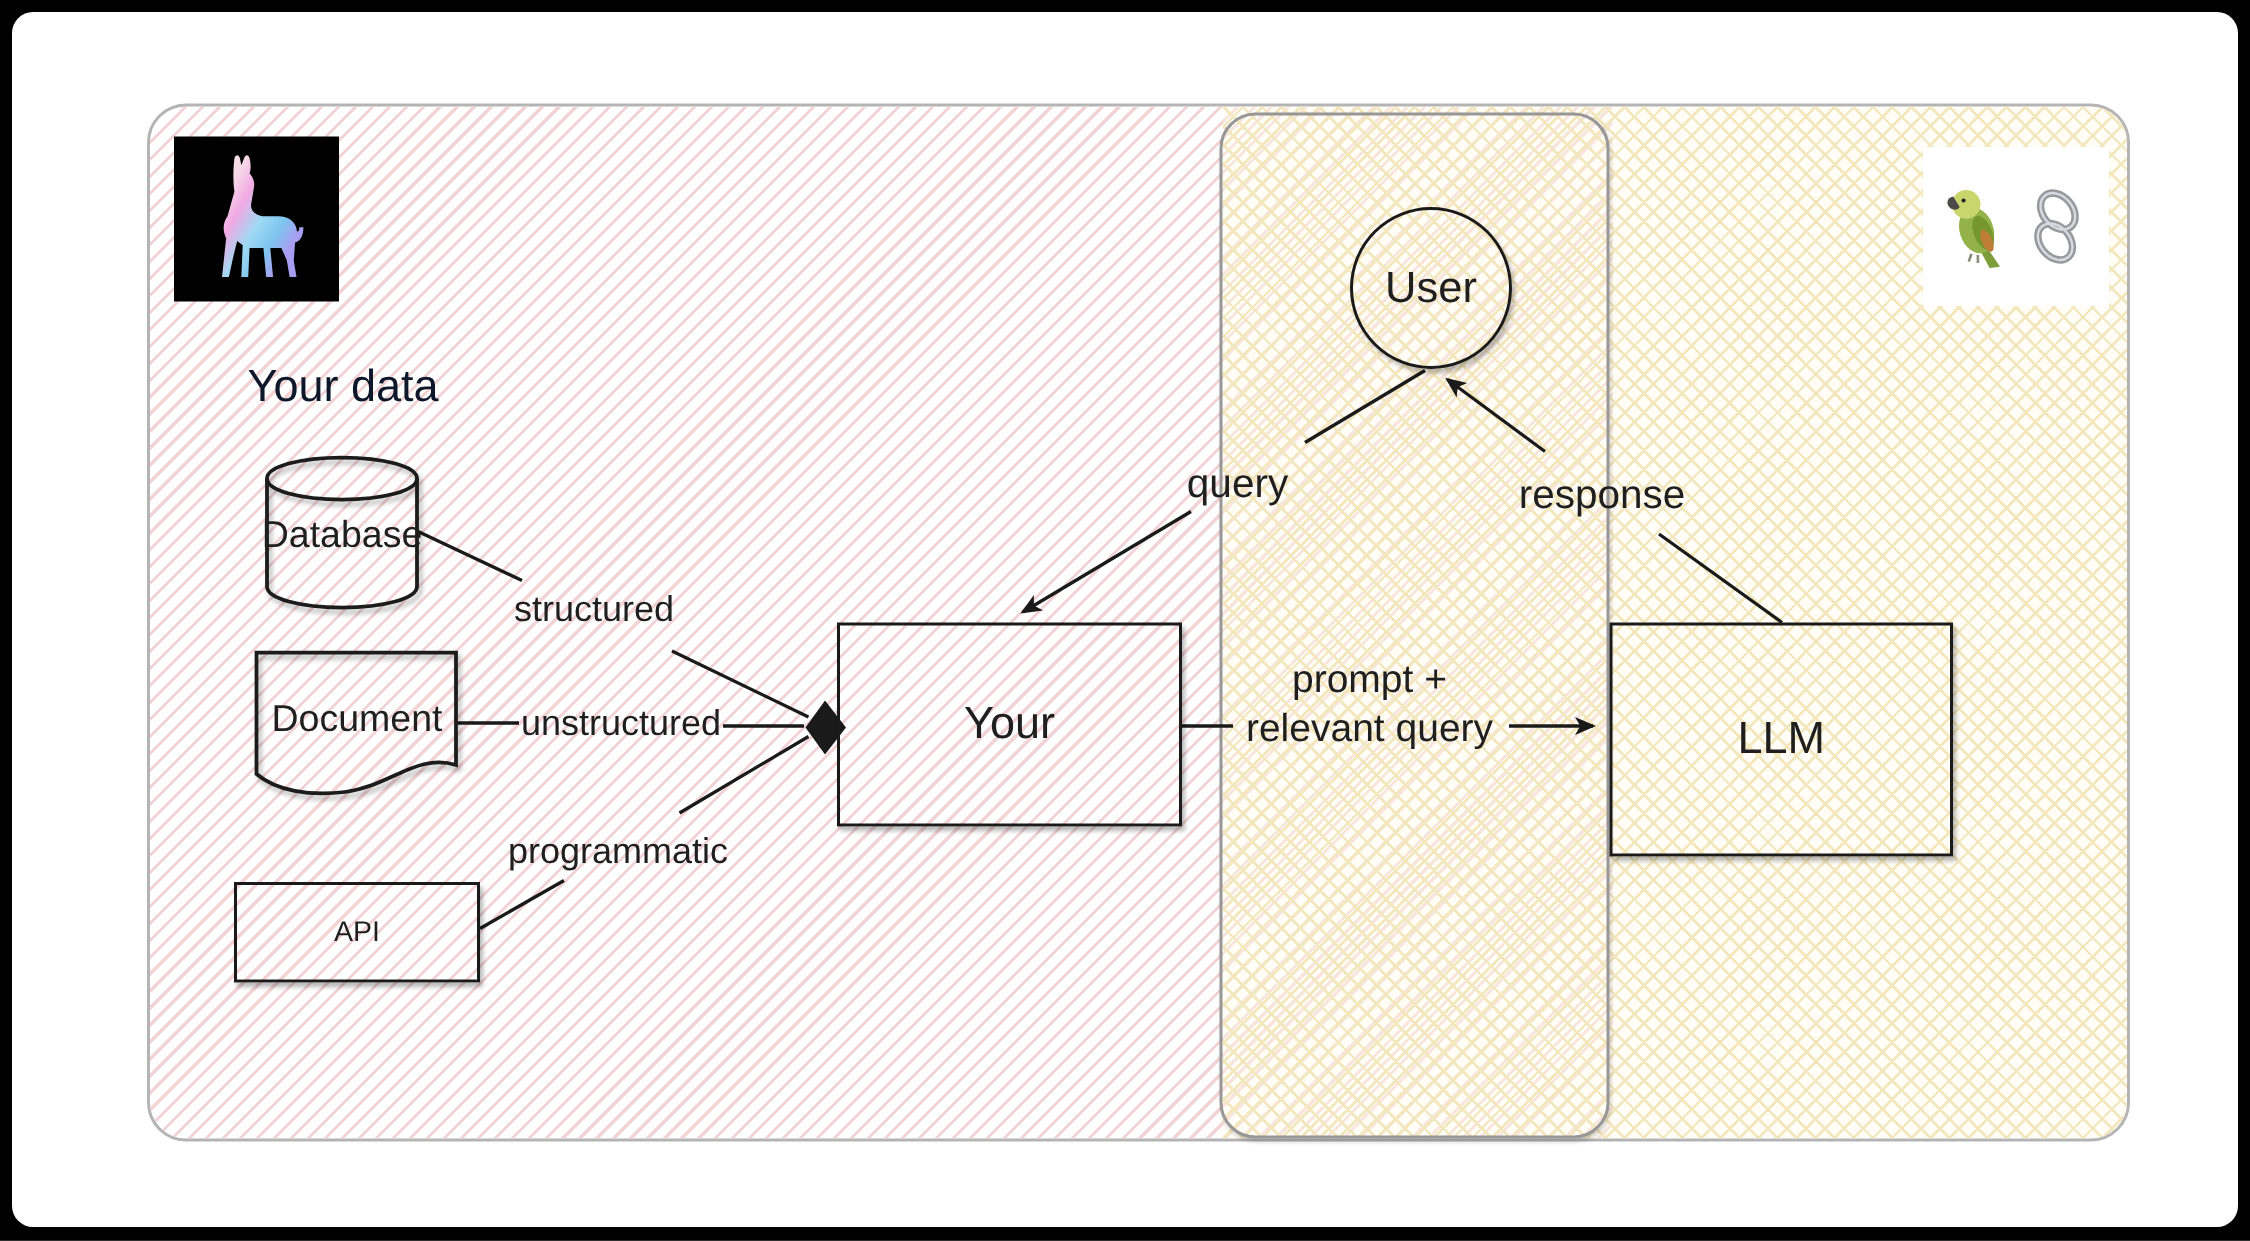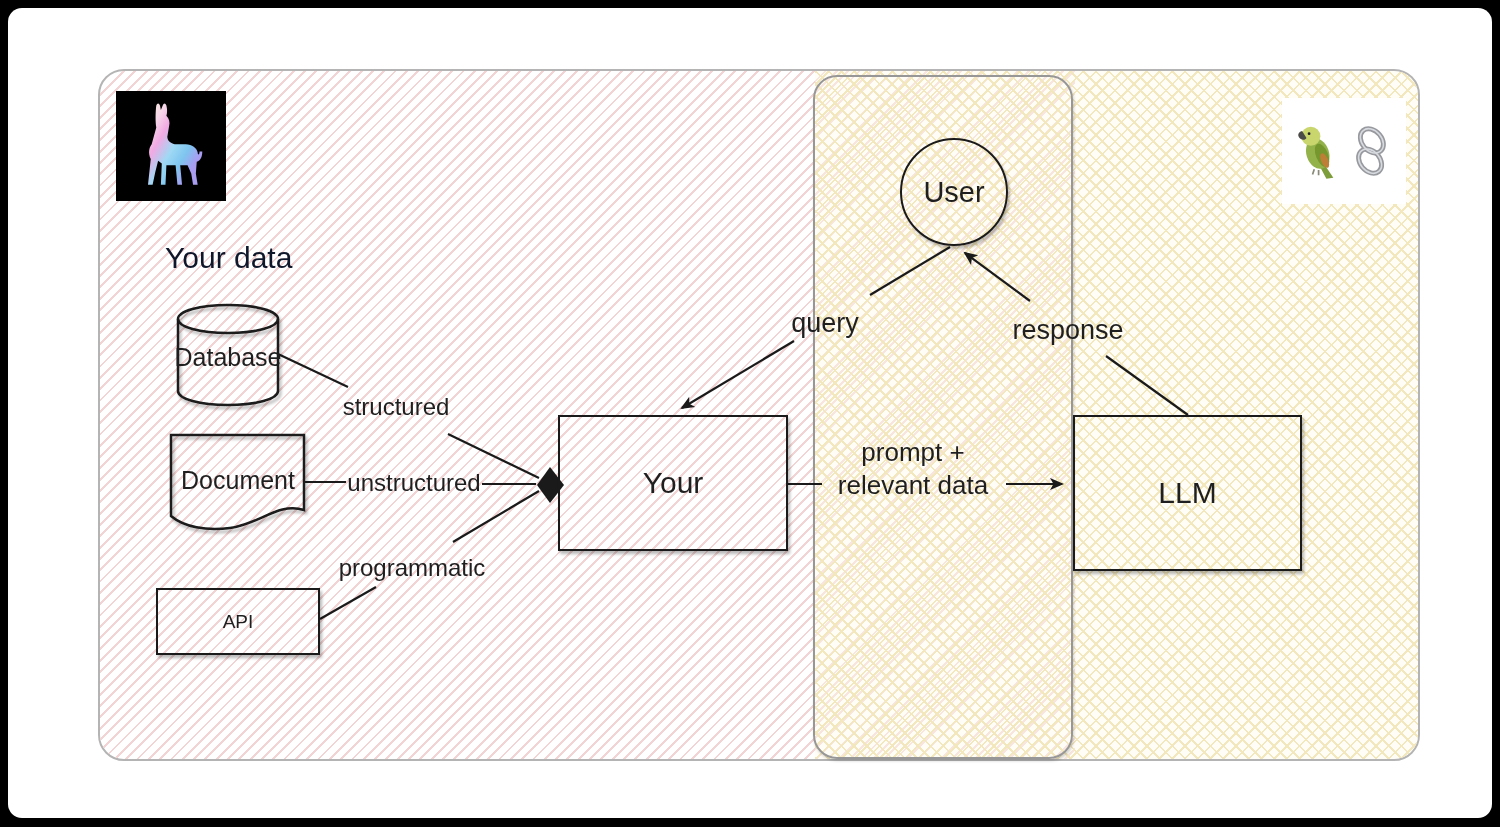--- a/index.html
+++ b/index.html
@@ -153,17 +153,17 @@
     <div class="lbl-title">Your data</div>
     <div class="lbl lbl-node-sm lbl-database">Database</div>
     <div class="lbl lbl-node-sm lbl-document">Document</div>
     <div class="lbl lbl-edge lbl-structured">structured</div>
     <div class="lbl lbl-edge lbl-unstructured">unstructured</div>
     <div class="lbl lbl-edge lbl-programmatic">programmatic</div>
     <div class="lbl lbl-flow lbl-query">query</div>
     <div class="lbl lbl-flow lbl-response">response</div>
     <div class="lbl-prompt">
       <div>prompt +</div>
-      <div>relevant data</div>
+      <div>relevant query</div>
     </div>
 
   </div>
 </div>
 
 </body></html>

